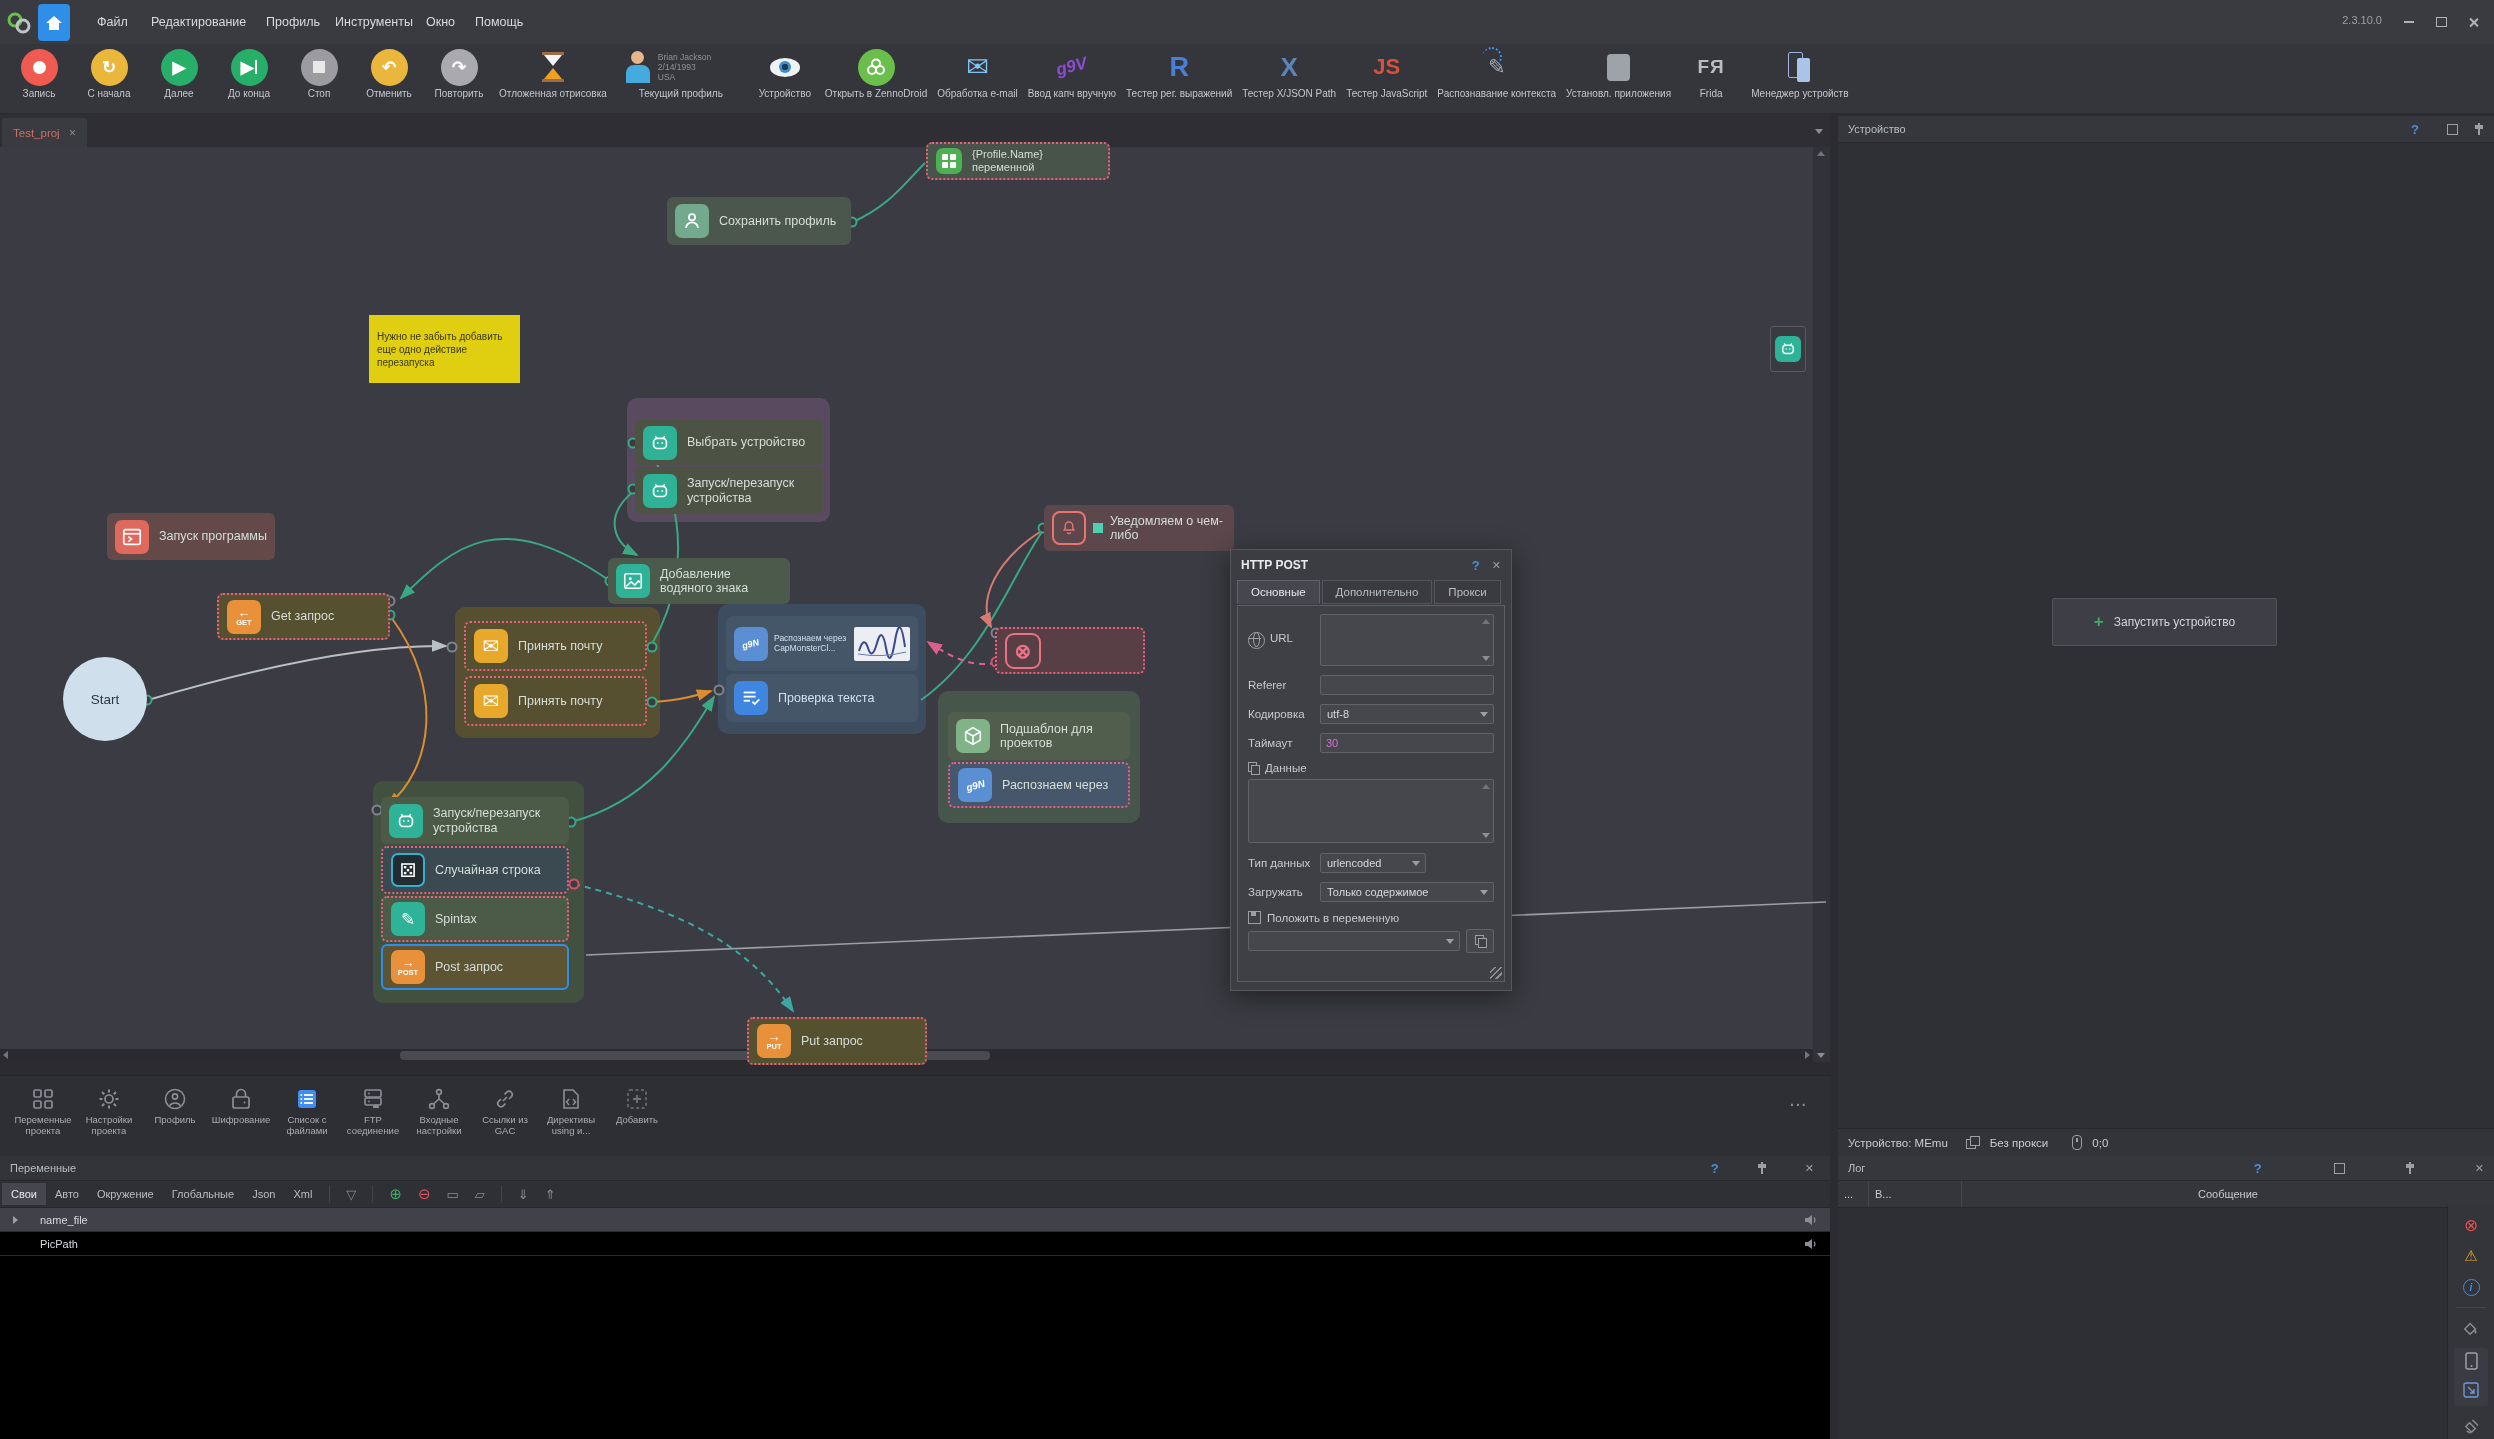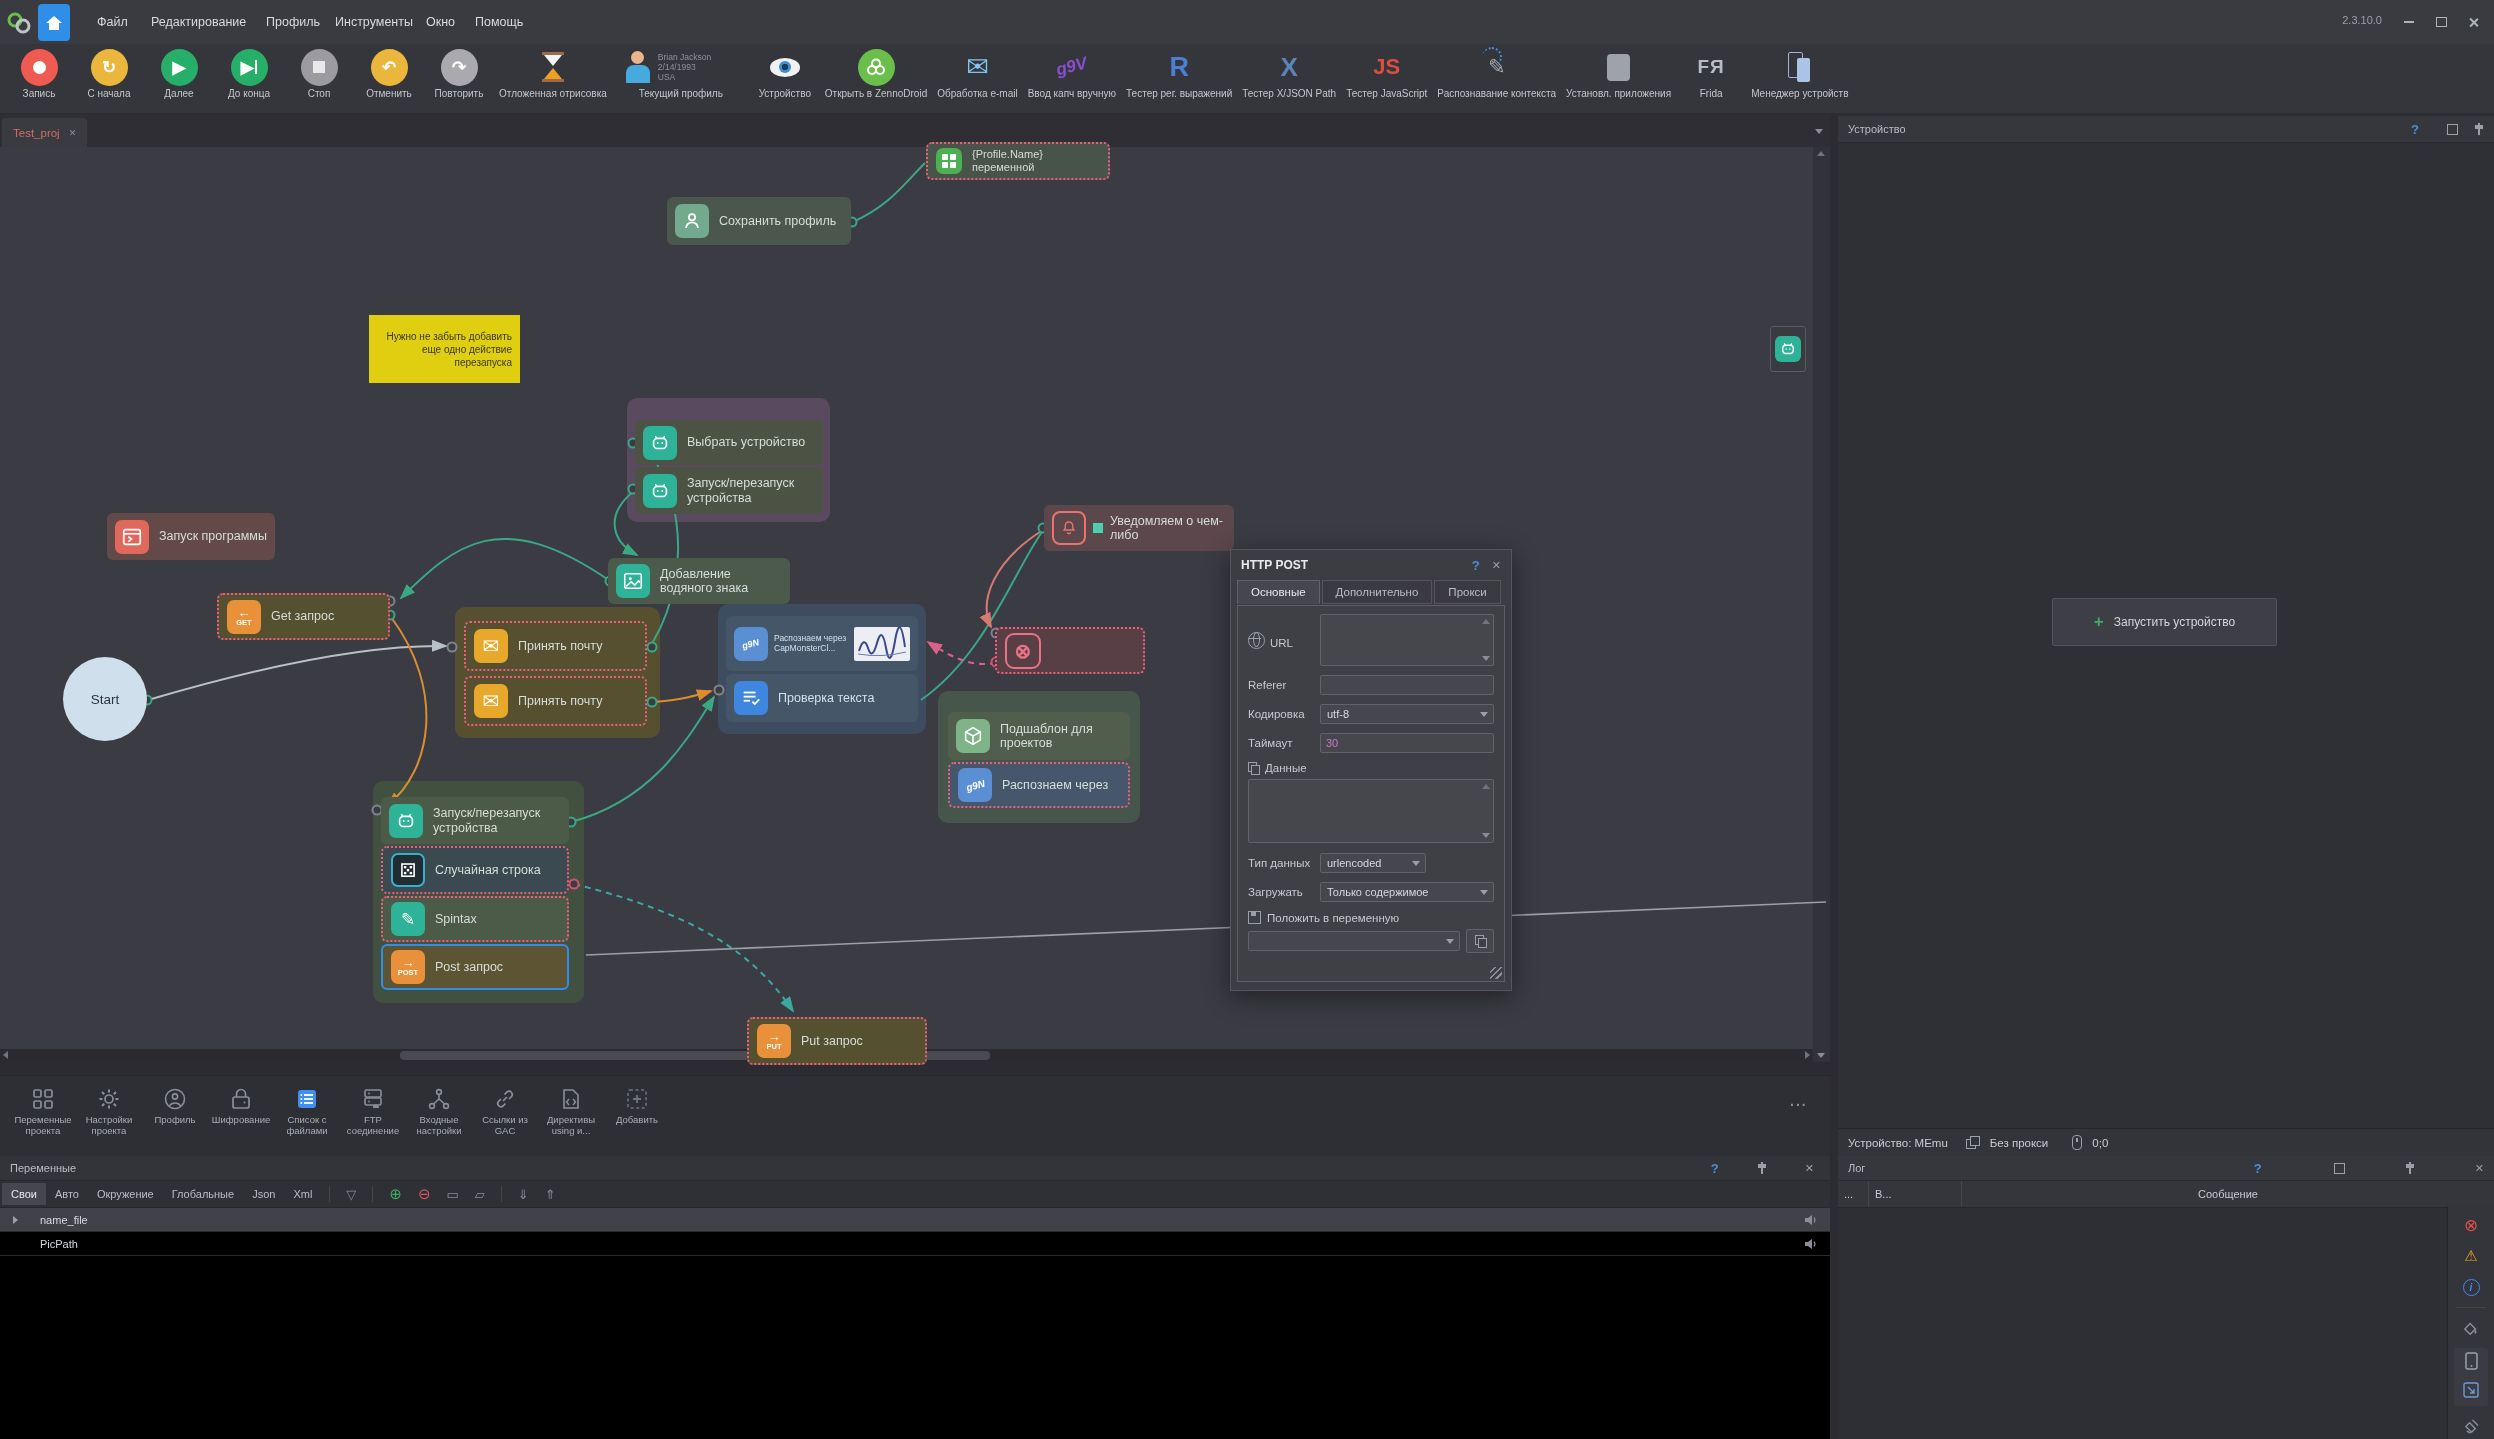--- a/index.html
+++ b/index.html
@@ -76,41 +76,41 @@
   .node{position:absolute;border-radius:6px;display:flex;align-items:center;gap:10px;padding:0 8px;box-sizing:border-box;z-index:3;}
   .node.dashed{border:2px dotted #ef5e7e;}
   .node.selblue{border:2px solid #2f8fe8;}
   .nicon{width:34px;height:34px;border-radius:7px;flex:none;display:flex;align-items:center;justify-content:center;flex-direction:column;color:#fff;}
   .nlabel{font-size:12.5px;line-height:1.15;color:#d6ded8;}
   .harr{font-size:13px;font-weight:bold;line-height:1;}
   .htxt{font-size:7.5px;font-weight:bold;line-height:1.1;}
   #startnode{left:63px;top:657px;width:84px;height:84px;border-radius:50%;background:#cfdfeb;color:#2c3640;
              display:flex;align-items:center;justify-content:center;font-size:13.5px;z-index:3;}
   #sticky{left:369px;top:315px;width:151px;height:68px;background:#e0ce10;color:#3a3a14;font-size:10px;line-height:1.3;
-          display:flex;align-items:center;text-align:right;padding:4px 8px;box-sizing:border-box;z-index:3;}
+          display:flex;align-items:center;text-align:left;padding:4px 8px;box-sizing:border-box;z-index:3;}
   #droidbtn{left:1770px;top:326px;width:34px;height:44px;background:#3a3a41;border:1px solid #5a5a62;border-radius:3px;
             display:flex;align-items:center;justify-content:center;z-index:3;}
   .droidfill{width:26px;height:26px;background:#2eb398;border-radius:6px;display:flex;align-items:center;justify-content:center;}
   .capimg{width:56px;height:34px;background:#eceef4;border-radius:2px;flex:none;}
   .tealdot{width:10px;height:10px;background:#4ecfb0;flex:none;}
   .err-ico{width:32px;height:32px;border:2px solid #e87286;border-radius:9px;display:flex;align-items:center;justify-content:center;
            color:#e87286;font-size:20px;font-weight:bold;}
   
   #dlg{left:1230px;top:549px;width:282px;height:442px;background:#3c3c43;border:1px solid #55555d;
        box-shadow:0 6px 24px rgba(0,0,0,.45);z-index:10;box-sizing:border-box;}
   #dlg-title{height:30px;display:flex;align-items:center;padding:0 10px;}
   #dlg-title b{font-size:12px;color:#e8eaec;flex:1;}
   .helpq{color:#4a90d9;font-weight:bold;font-size:13px;margin-right:12px;}
   .closex{color:#9aa0a6;font-size:11px;}
   #dlg-tabs{display:flex;padding:0 6px;position:relative;z-index:2;}
   .dtab{font-size:11.5px;padding:5px 13px;border:1px solid #54545c;background:#3a3a40;color:#b9bec4;margin-right:2px;}
   .dtab.active{background:#46464e;color:#e6e9eb;border-color:#62626a;border-bottom-color:#46464e;}
   #dlg-body{position:absolute;left:6px;right:6px;top:55px;bottom:8px;border:1px solid #5e5e66;background:#3f3f46;padding:8px 10px;box-sizing:border-box;}
   .frow{display:flex;align-items:center;margin-bottom:9px;}
-  .flabel{width:72px;font-size:11.5px;color:#c6cbd0;flex:none;display:flex;align-items:flex-end;gap:5px;}
+  .flabel{width:72px;font-size:11.5px;color:#c6cbd0;flex:none;display:flex;align-items:flex-start;gap:5px;}
   .tarea{position:relative;background:#46464d;border:1px solid #62626a;border-radius:2px;flex:1;}
   .tarea .sar{position:absolute;right:3px;} 
   .inp{height:18px;background:#46464d;border:1px solid #62626a;border-radius:2px;flex:1;
        font-size:11px;color:#d6dade;display:flex;align-items:center;padding:0 5px;}
   .sel{position:relative;height:18px;background:#46464d;border:1px solid #62626a;border-radius:2px;
        font-size:11px;color:#d6dade;display:flex;align-items:center;padding:0 18px 0 6px;}
   .sel::after{content:"";position:absolute;right:5px;top:7px;border-left:4px solid transparent;border-right:4px solid transparent;border-top:5px solid #9aa0a6;}
   .lab-ico{font-size:11.5px;color:#c6cbd0;display:flex;align-items:center;gap:6px;margin-bottom:5px;}
   .copyic{position:relative;width:11px;height:12px;flex:none;}
   .copyic::before{content:"";position:absolute;left:0;top:0;width:7px;height:8px;border:1.4px solid #9aa0a6;background:#3f3f46;}

